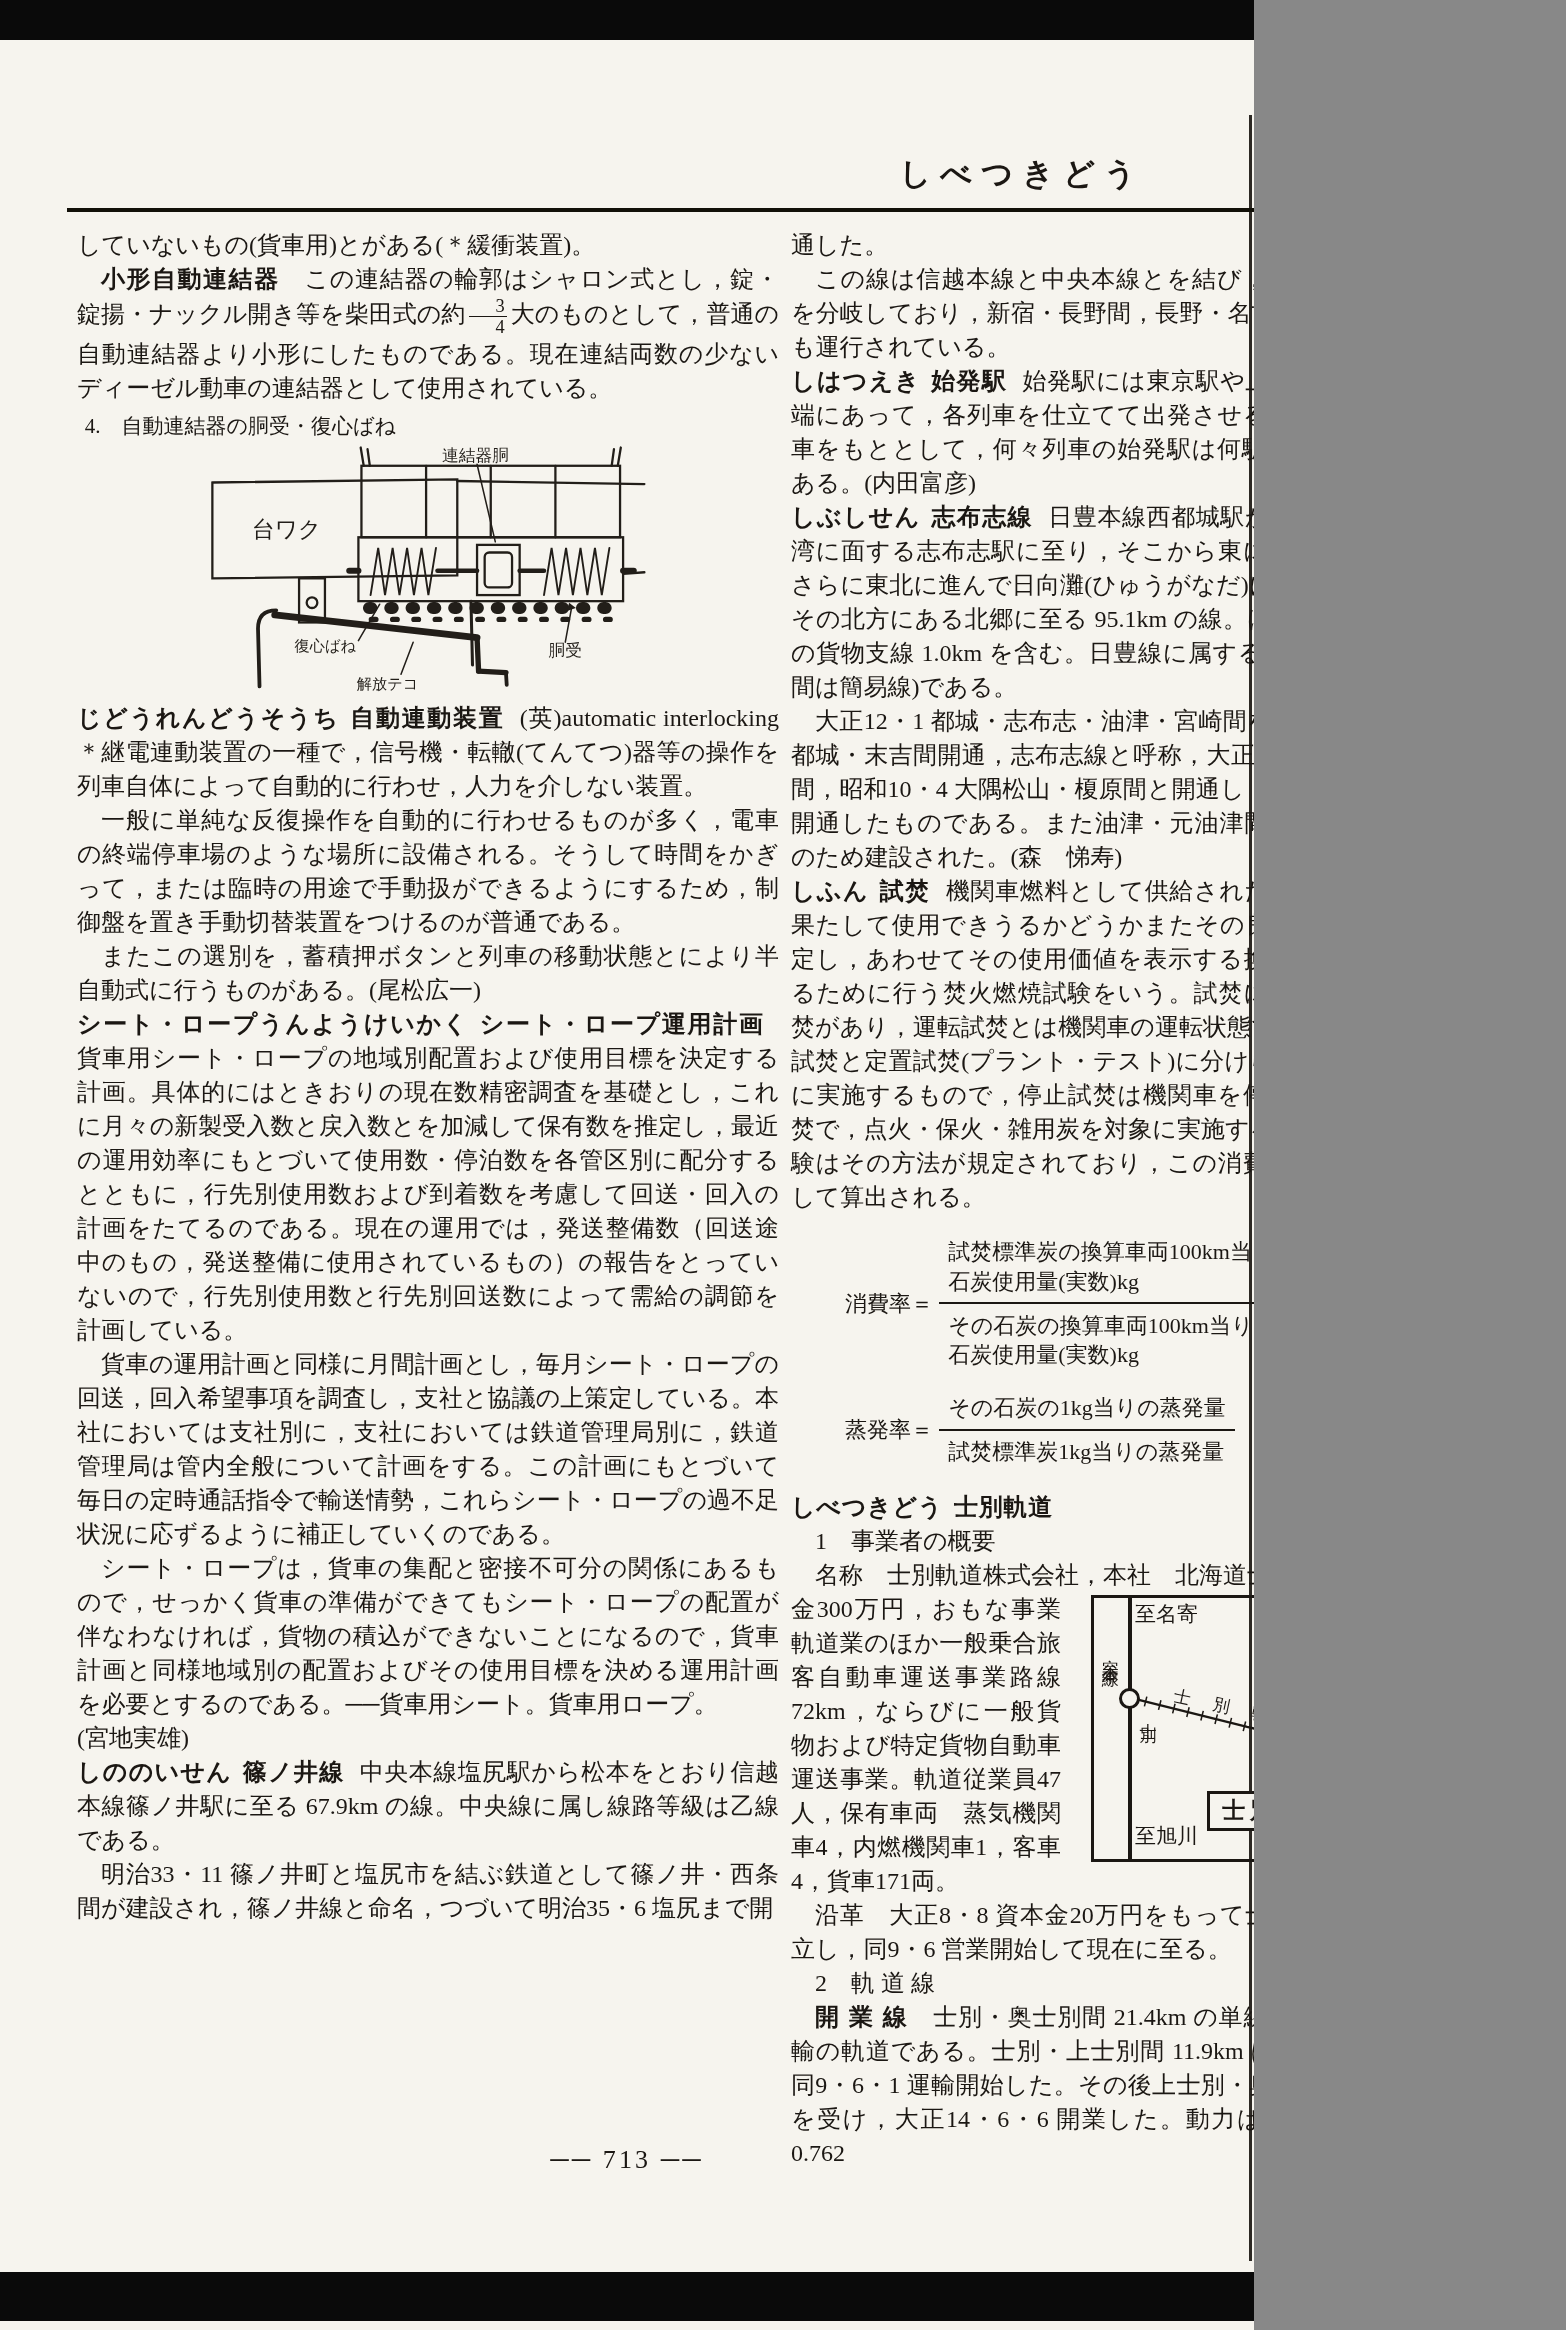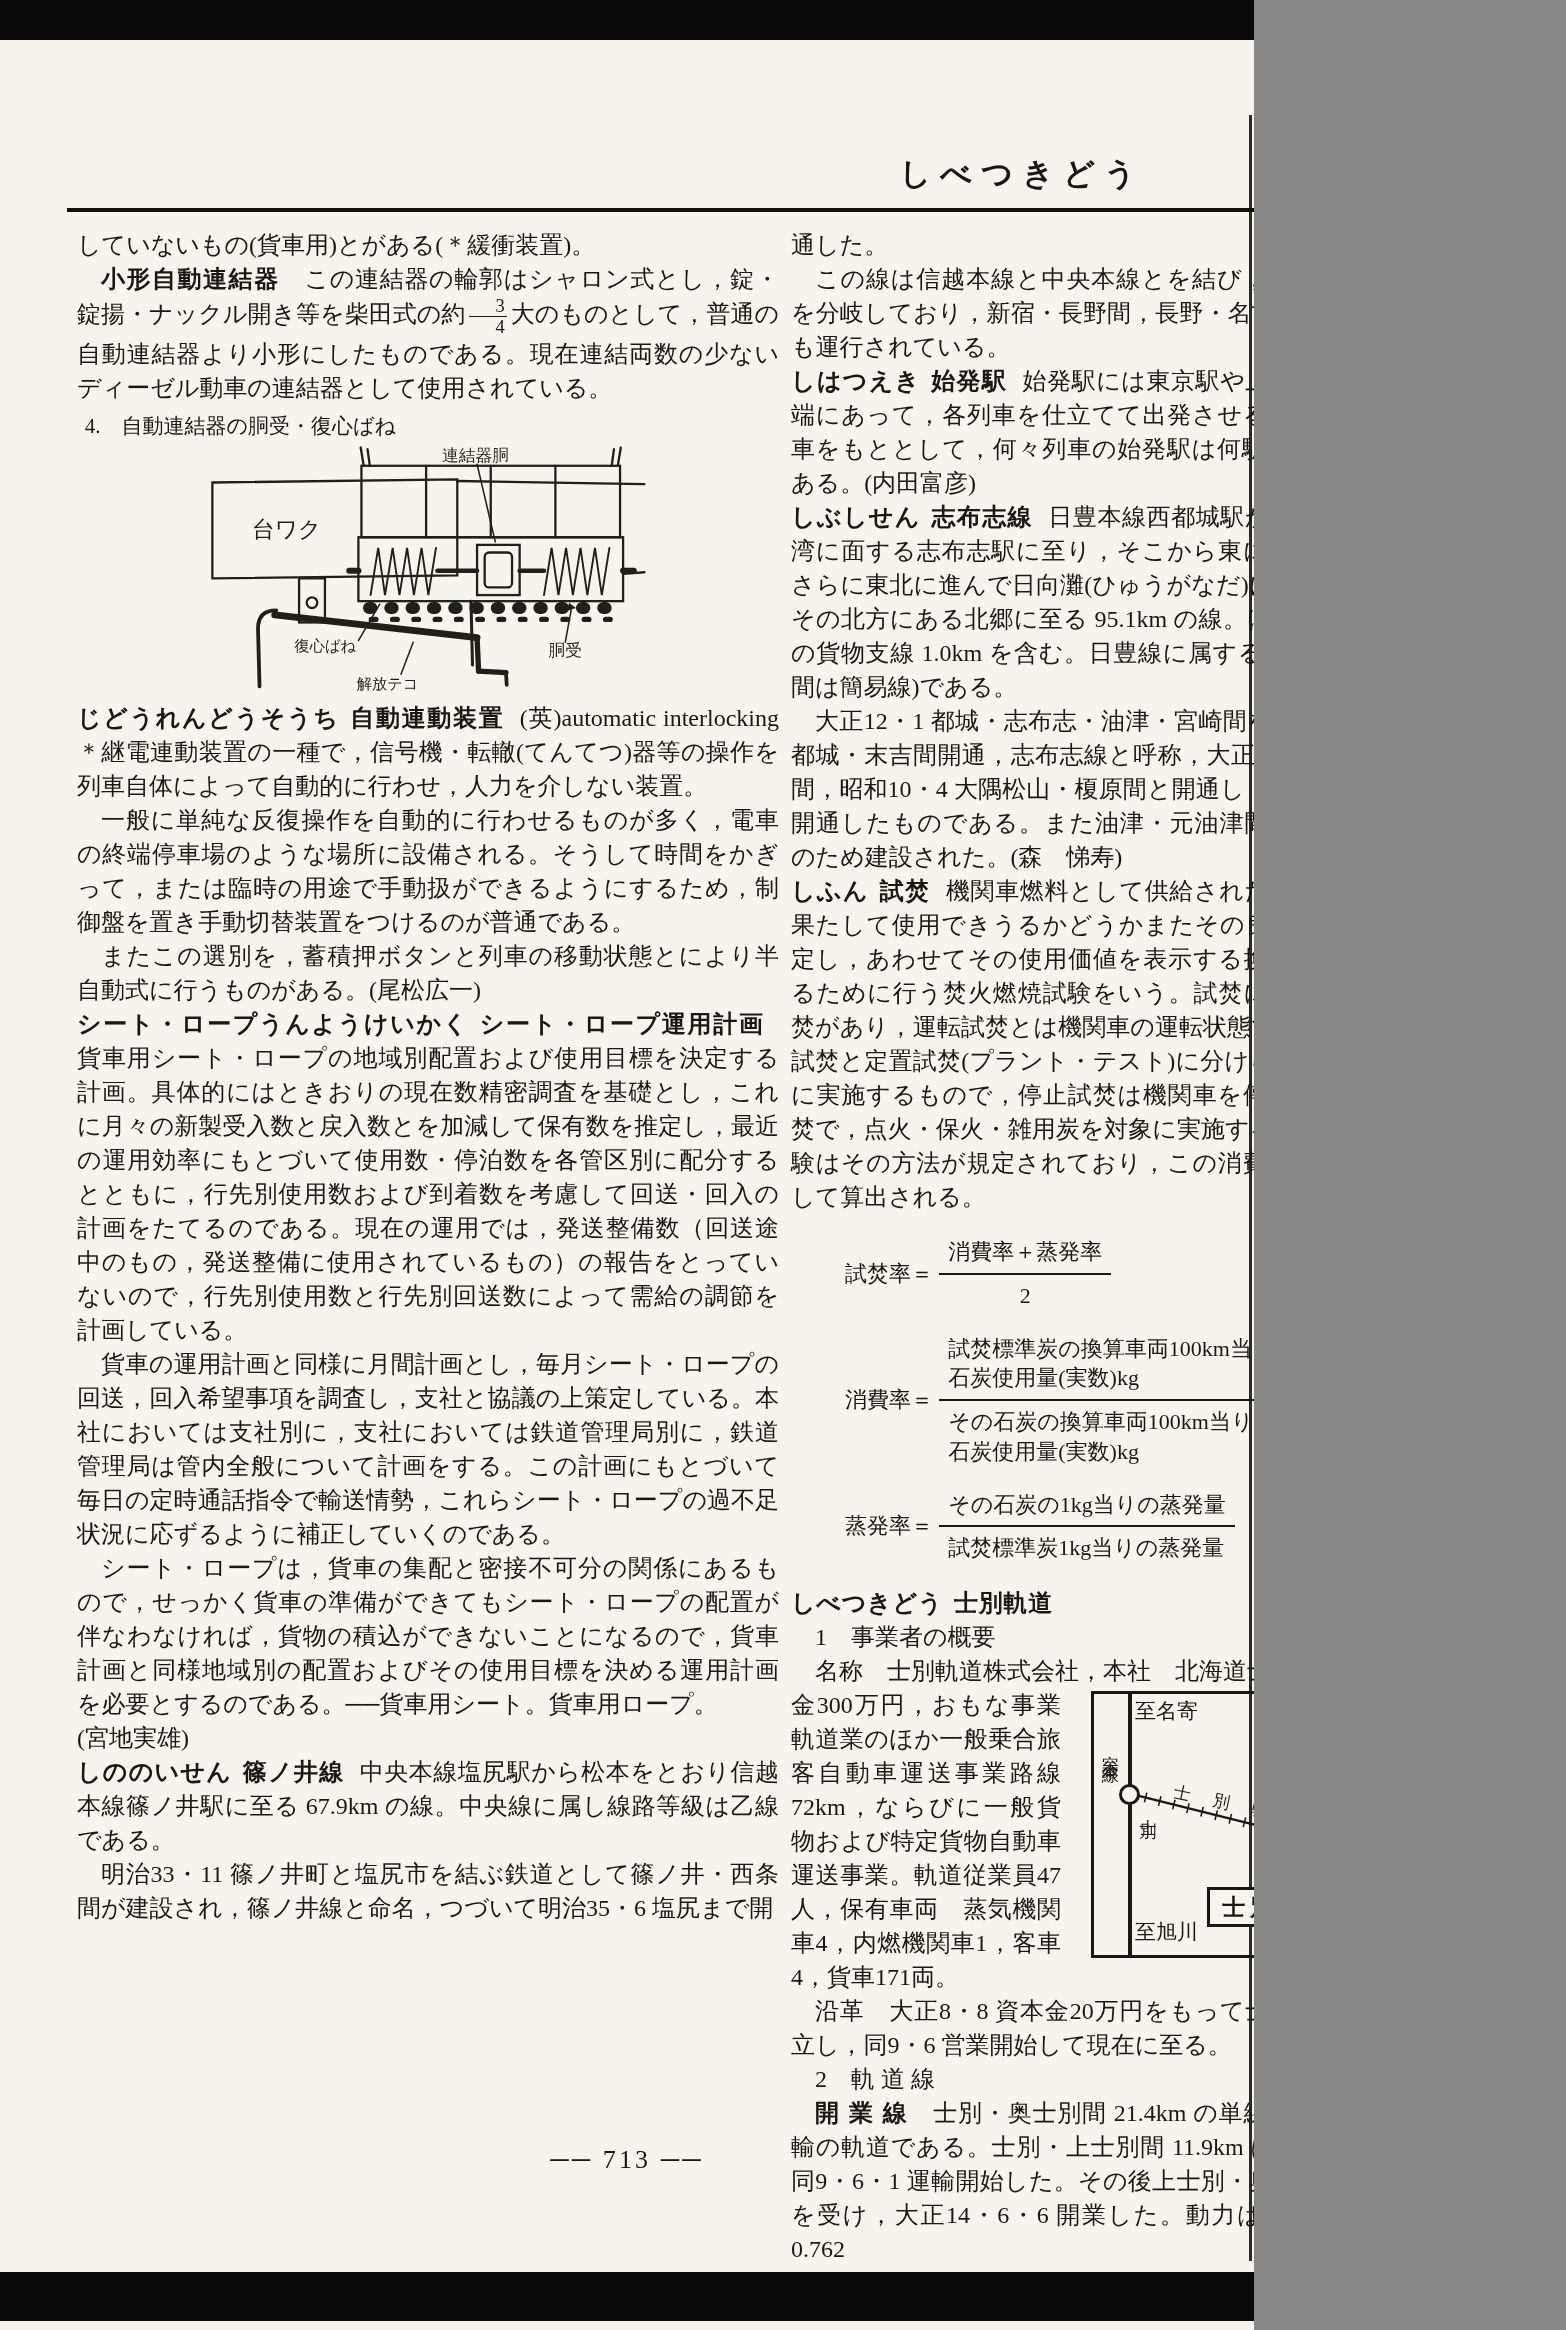--- a/index.html
+++ b/index.html
@@ -142,27 +142,20 @@
     <p class="para">この線は信越本線と中央本線とを結び，また松本から大糸線を分岐しており，新宿・長野間，長野・名古屋間等の長距離列車も運行されている。</p>
 
     <p class="para noindent"><span class="hw hw-kana">しはつえき</span><span class="hw hw-kanji">始発駅</span><span>始発駅には東京駅や上野駅のように線の終端にあって，各列車を仕立てて出発させる駅をいう場合と，列車をもととして，何々列車の始発駅は何駅であるという場合がある。(内田富彦)</span></p>
 
     <p class="para noindent"><span class="hw hw-kana">しぶしせん</span><span class="hw hw-kanji">志布志線</span><span>日豊本線西都城駅から出て南進して有明湾に面する志布志駅に至り，そこから東に折れて福島に達し，さらに東北に進んで日向灘(ひゅうがなだ)に面する日南を経て，その北方にある北郷に至る 95.1km の線。ほかに油津・元油津間の貨物支線 1.0km を含む。日豊線に属する丙線(内志布志・北郷間は簡易線)である。</span></p>
     <p class="para">大正12・1 都城・志布志・油津・宮崎間を結ぶ鉄道として，西都城・末吉間開通，志布志線と呼称，大正13・3 末吉・大隅松山間，昭和10・4 大隅松山・榎原間と開通し，昭和16・10 北郷まで開通したものである。また油津・元油津間は水陸連絡貨物輸送のため建設された。(森　悌寿)</p>
 
     <p class="para noindent"><span class="hw hw-kana">しふん</span><span class="hw hw-kanji">試焚</span><span>機関車燃料として供給された石炭または練炭が，果たして使用できうるかどうかまたその良否・使用方法等を判定し，あわせてその使用価値を表示する換算率の基礎資料とするために行う焚火燃焼試験をいう。試焚には運転試焚と停止試焚があり，運転試焚とは機関車の運転状態で行う試焚で，本線路試焚と定置試焚(プラント・テスト)に分けられ，運転用炭を対象に実施するもので，停止試焚は機関車を停止状態にして行う試焚で，点火・保火・雑用炭を対象に実施するものである。試焚試験はその方法が規定されており，この消費成績はつぎのようにして算出される。</span></p>
 
     <div class="formulas">
-      <div class="formula f-center">
-        <span class="f-label">試焚率＝</span>
-        <span class="f-frac">
-          <span class="f-num">消費率＋蒸発率</span>
-          <span class="f-den">2</span>
-        </span>
-      </div>
       <div class="formula">
         <span class="f-label">消費率＝</span>
         <span class="f-frac">
           <span class="f-num">
               <span style="display:block">試焚標準炭の換算車両100km当り</span>
               <span style="display:block">石炭使用量(実数)kg</span>
             </span>
           <span class="f-den">
               <span style="display:block">その石炭の換算車両100km当り</span>
               <span style="display:block">石炭使用量(実数)kg</span>

